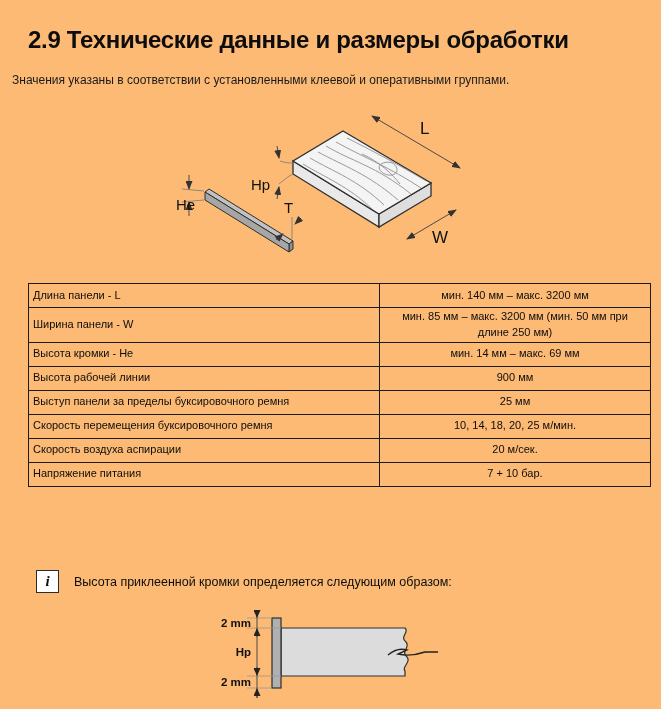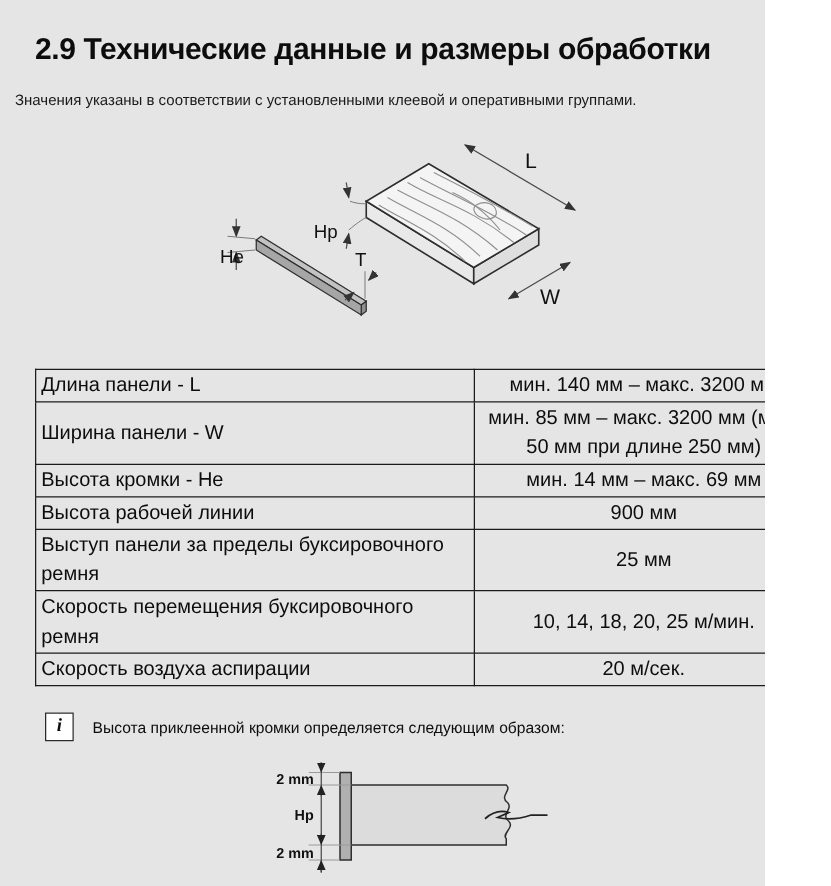--- a/index.html
+++ b/index.html
@@ -1,31 +1,31 @@
 <!DOCTYPE html>
 <html lang="ru"><head>
 <meta charset="utf-8">
 <style>
   html,body{margin:0;padding:0;background:#fff;}
   .page{
-    position:relative;width:612px;height:709px;background:#e5e5e5;
+    position:relative;width:661px;height:709px;background:#fdba74;
     font-family:"Liberation Sans","DejaVu Sans",sans-serif;color:#111;overflow:hidden;
   }
   .title{
     position:absolute;left:28px;top:26px;margin:0;
     font-size:24px;font-weight:bold;letter-spacing:-0.3px;color:#0d0d0d;white-space:nowrap;
   }
   .subtitle{
     position:absolute;left:12px;top:73px;margin:0;font-size:12px;color:#1a1a1a;white-space:nowrap;
   }
   .fig1{position:absolute;left:176px;top:106px;width:300px;height:164px;}
   .fig2{position:absolute;left:195px;top:605px;width:270px;height:100px;text-align:center;}
   .techtable{
-    position:absolute;left:28px;top:295px;width:612px;
-    border-collapse:collapse;font-size:16px;color:#0d0d0d;table-layout:fixed;
+    position:absolute;left:28px;top:283px;width:612px;
+    border-collapse:collapse;font-size:11px;color:#0d0d0d;table-layout:fixed;
   }
   .techtable td{
     border:1.5px solid #1c1c1c;height:21px;padding:1px 6px;vertical-align:middle;line-height:1.45;
   }
   .techtable td.param{width:340px;text-align:left;padding-left:4px;}
   .techtable td.value{width:258px;text-align:center;}
   .note{
     position:absolute;left:36px;top:570px;width:600px;
     display:flex;align-items:center;gap:15px;font-size:12.5px;color:#0d0d0d;
   }
@@ -139,20 +139,24 @@
         <td class="value">25 мм</td>
       </tr>
       <tr>
         <td class="param">Скорость перемещения буксировочного ремня</td>
         <td class="value">10, 14, 18, 20, 25 м/мин.</td>
       </tr>
       <tr>
         <td class="param">Скорость воздуха аспирации</td>
         <td class="value">20 м/сек.</td>
       </tr>
+      <tr>
+        <td class="param">Напряжение питания</td>
+        <td class="value">7 + 10 бар.</td>
+      </tr>
     </tbody>
   </table>
 
   <div class="note">
     <span class="note-icon">i</span>
     <span>Высота приклеенной кромки определяется следующим образом:</span>
   </div>
 
   <div class="fig2">
     <svg width="270" height="100" viewBox="0 0 270 100">

